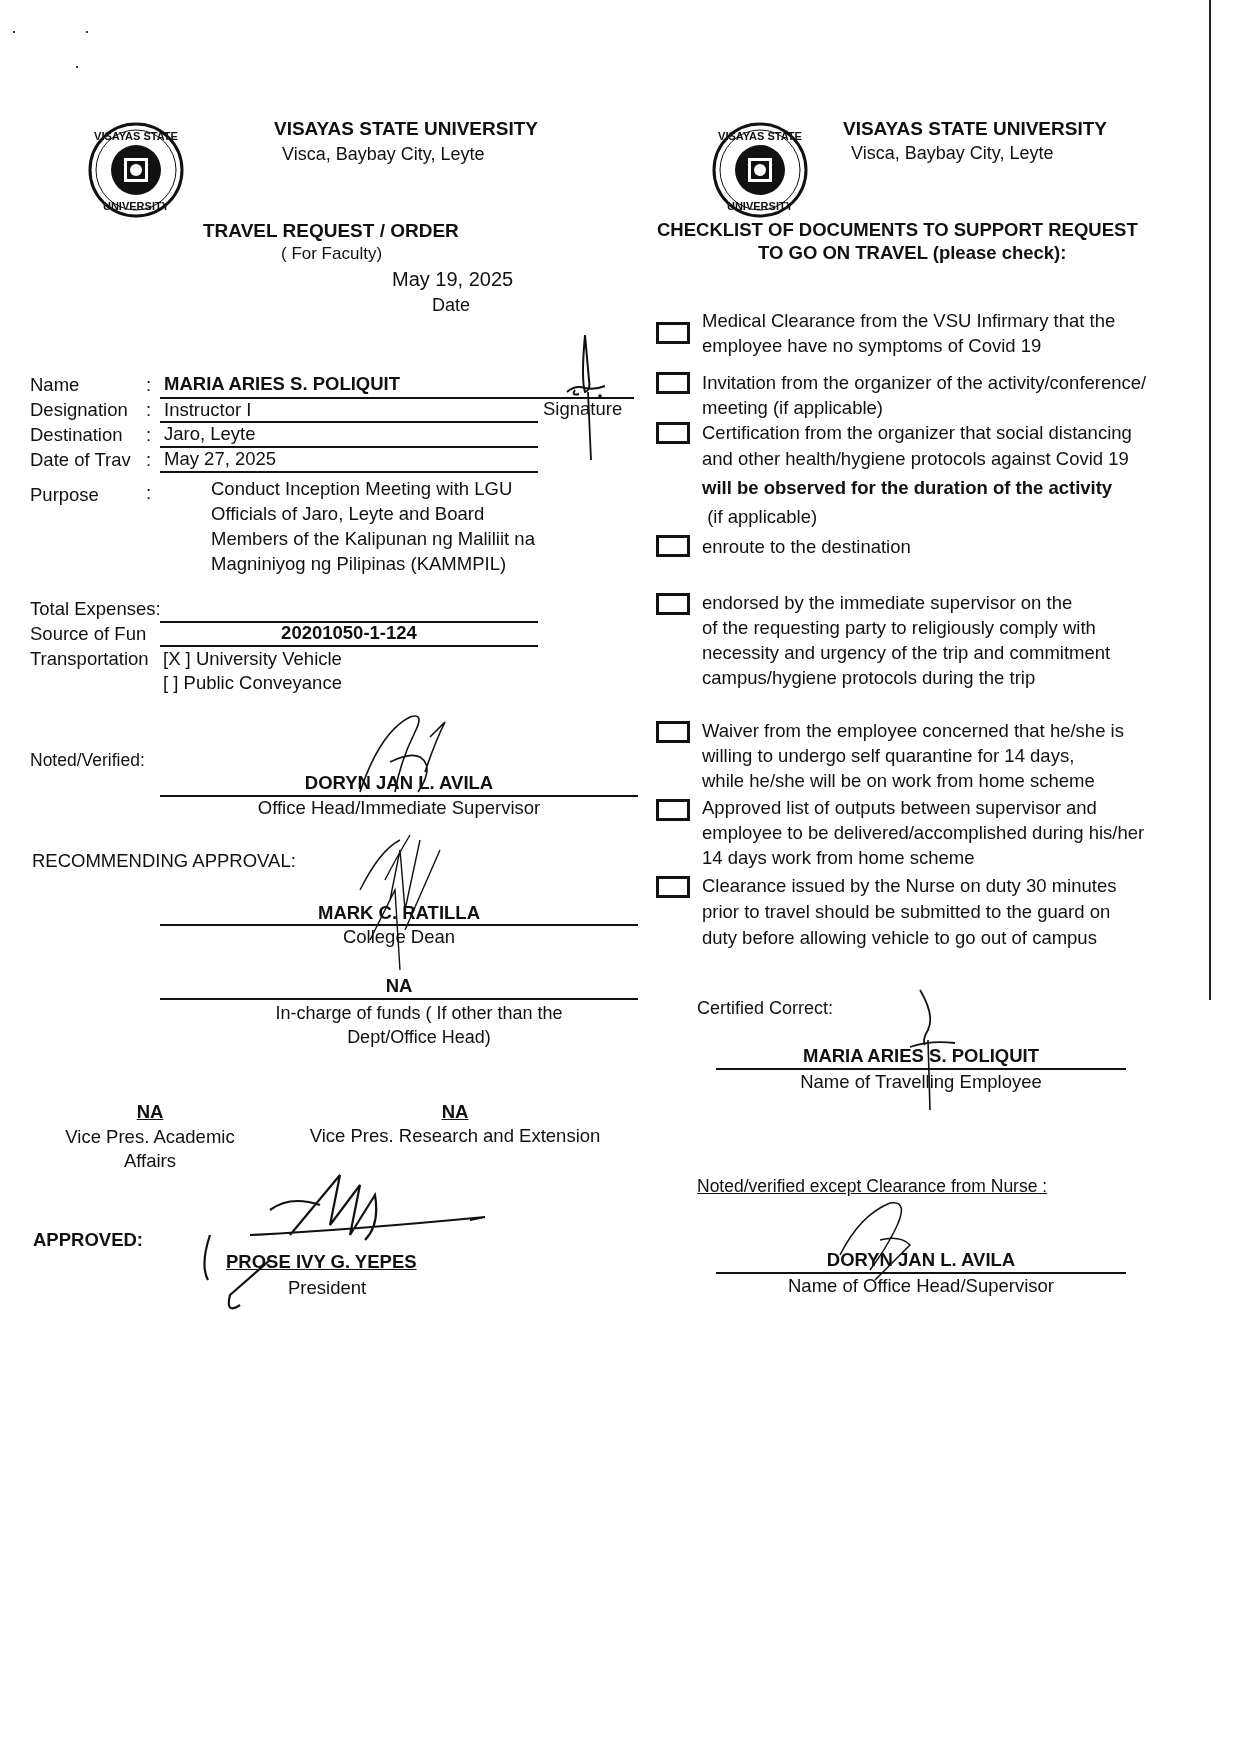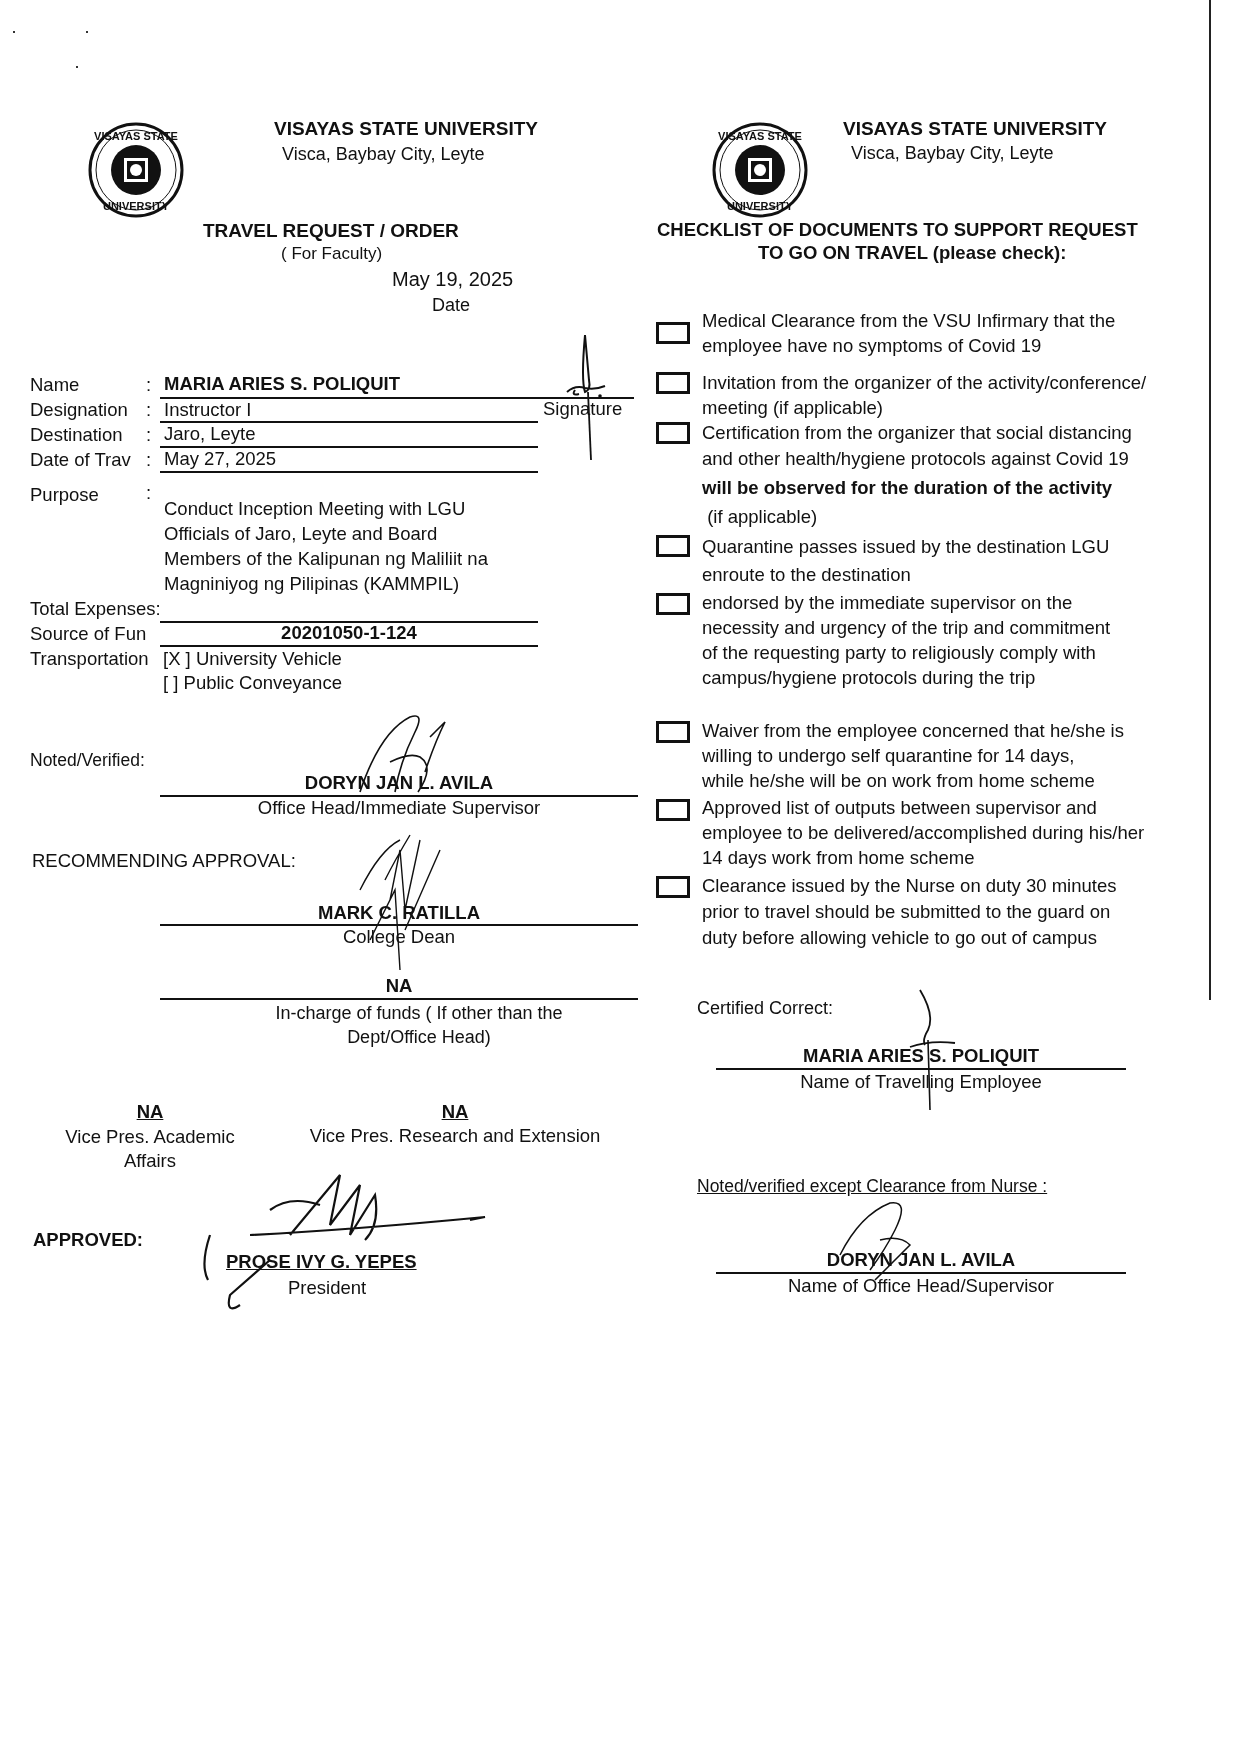--- a/index.html
+++ b/index.html
@@ -81,21 +81,21 @@
   <div class="val" style="top:423px;text-align:right;">Jaro, Leyte</div>
   <div class="line" style="left:160px;top:446px;width:378px;"></div>
 
   <div class="lbl" style="top:449px;">Date of Trav</div>
   <div class="colon" style="top:449px;">:</div>
   <div class="val" style="top:448px;">May 27, 2025</div>
   <div class="line" style="left:160px;top:471px;width:378px;"></div>
 
   <div class="lbl" style="top:484px;">Purpose</div>
   <div class="colon" style="top:482px;">:</div>
-  <div class="val" style="top:496px;line-height:25px;">
+  <div class="val" style="top:476px;line-height:25px;margin-left:47px;">
     <div>Conduct Inception Meeting with LGU</div>
     <div>Officials of Jaro, Leyte and Board</div>
     <div>Members of the Kalipunan ng Maliliit na</div>
     <div>Magniniyog ng Pilipinas (KAMMPIL)</div>
   </div>
 
   <div class="lbl" style="top:598px;">Total Expenses:</div>
   <div class="abs" style="left:165px;top:598px;width:372px;height:22px;"></div>
   <div class="line" style="left:160px;top:621px;width:378px;"></div>
 
@@ -192,31 +192,30 @@
       <div>Certification from the organizer that social distancing</div>
       <div>and other health/hygiene protocols against Covid 19</div>
       <div style="margin-top:3px;font-weight:bold;">will be observed for the duration of the activity</div>
       <div style="margin-top:3px;white-space:pre;"> (if applicable)</div>
     </div>
   </div>
 
   <div>
     <div class="chk" style="top:535px;"></div>
     <div class="cl-text" style="top:533px;line-height:28px;">
-      <div>Quarantine passes issued by the destination LGU</div>
       <div>enroute to the destination</div>
     </div>
   </div>
 
   <div>
     <div class="chk" style="top:593px;"></div>
     <div class="cl-text" style="top:590px;">
       <div>endorsed by the immediate supervisor on the</div>
+      <div>of the requesting party to religiously comply with</div>
       <div>necessity and urgency of the trip and commitment</div>
-      <div>of the requesting party to religiously comply with</div>
       <div>campus/hygiene protocols during the trip</div>
     </div>
   </div>
 
   <div>
     <div class="chk" style="top:721px;"></div>
     <div class="cl-text" style="top:718px;">
       <div>Waiver from the employee concerned that he/she is</div>
       <div>willing to undergo self quarantine for 14 days,</div>
       <div>while he/she will be on work from home scheme</div>

